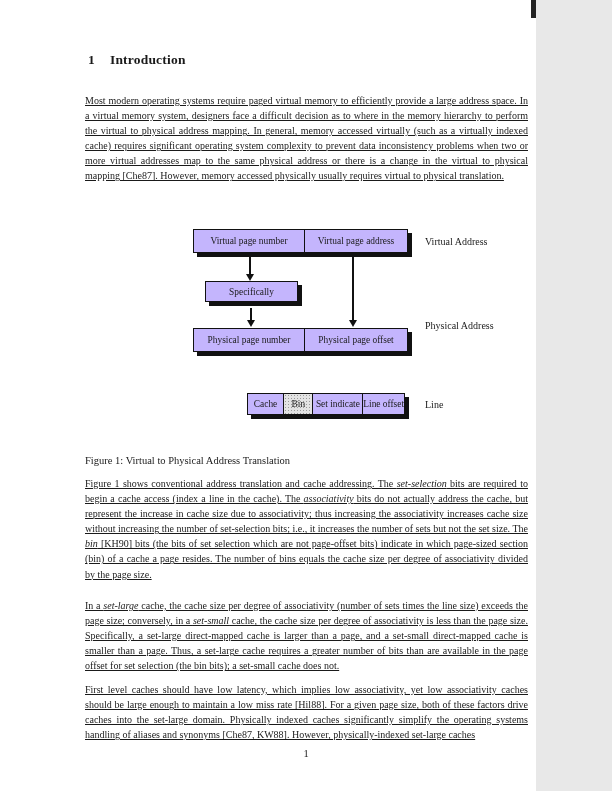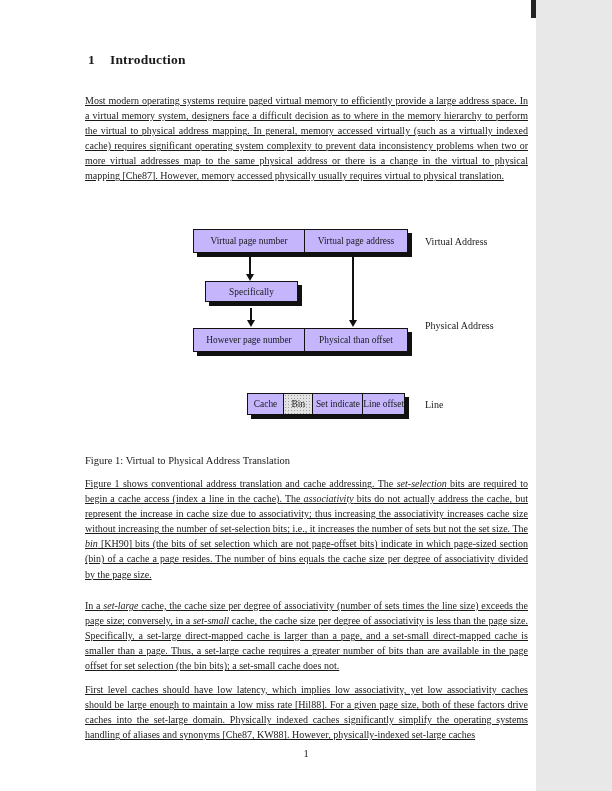--- a/index.html
+++ b/index.html
@@ -87,22 +87,22 @@
     <div class="fcell" style="flex:1">Specifically</div>
   </div>
 
   <div class="vline" style="left:250px;top:308px;height:13px"></div>
   <div class="arrowhead" style="left:247px;top:320px"></div>
 
   <div class="vline" style="left:352px;top:255px;height:66px"></div>
   <div class="arrowhead" style="left:349px;top:320px"></div>
 
   <div class="fbox" style="left:193px;top:328px;width:215px;height:24px">
-    <div class="fcell" style="width:110px">However page number</div>
-    <div class="fcell" style="flex:1">Physical than offset</div>
+    <div class="fcell" style="width:110px">Physical page number</div>
+    <div class="fcell" style="flex:1">Physical page offset</div>
   </div>
   <div class="flabel" style="left:425px;top:320px">Physical Address</div>
 
   <div class="fbox" style="left:247px;top:393px;width:158px;height:22px">
     <div class="fcell" style="width:36px">Cache</div>
     <div class="fcell shaded" style="width:30px">Bin</div>
     <div class="fcell" style="width:51px">Set indicate</div>
     <div class="fcell" style="flex:1">Line offset</div>
   </div>
   <div class="flabel" style="left:425px;top:399px">Line</div>

